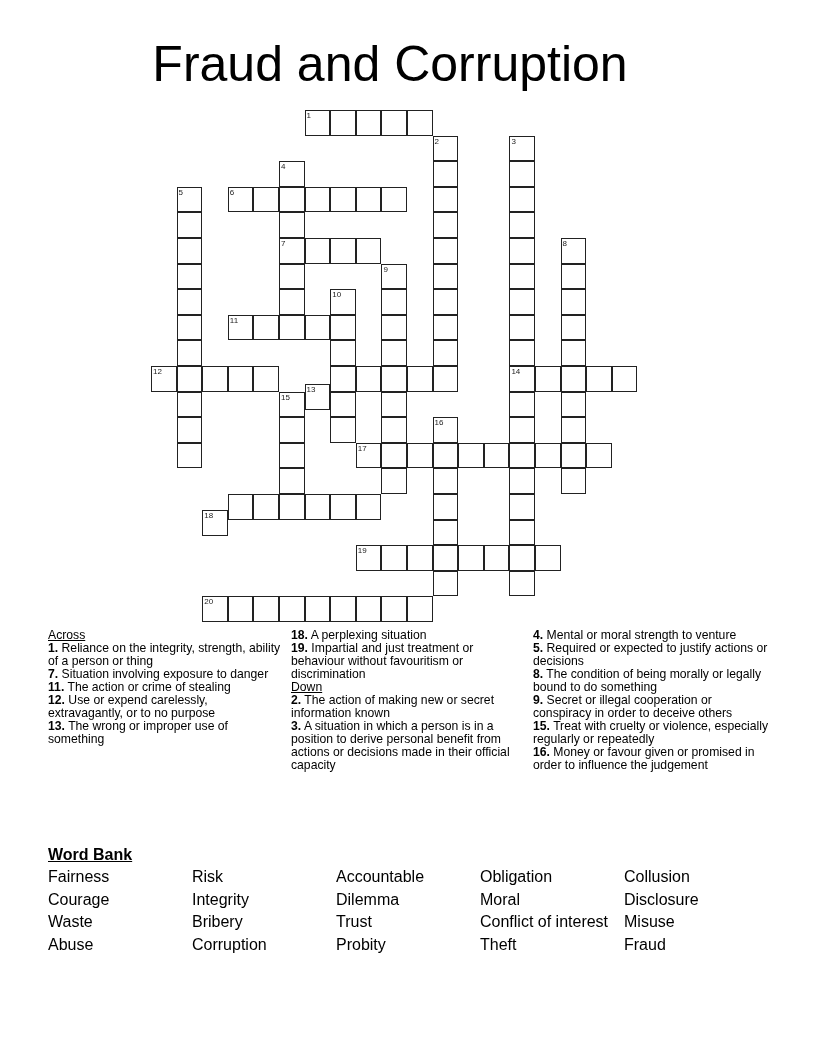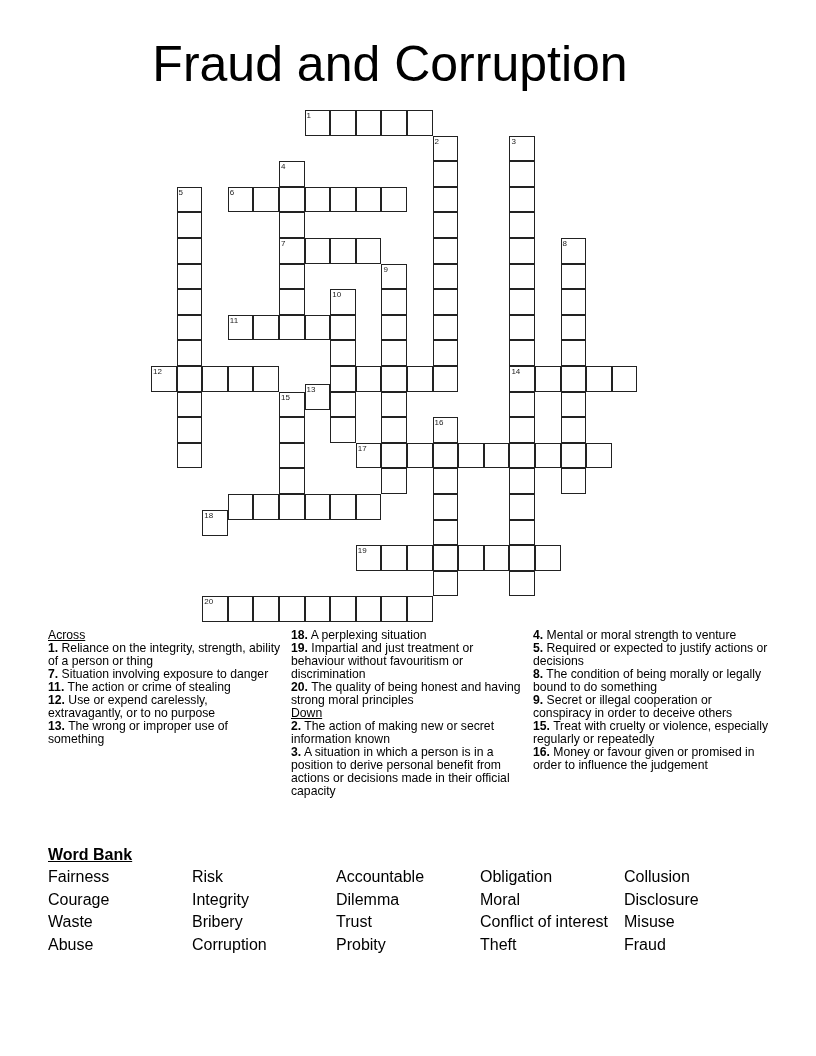--- a/index.html
+++ b/index.html
@@ -208,21 +208,20 @@
   <div class="clue"><b>1.</b> <span>Reliance on the integrity, strength, ability of a person or thing</span></div>
   <div class="clue"><b>7.</b> <span>Situation involving exposure to danger</span></div>
   <div class="clue"><b>11.</b> <span>The action or crime of stealing</span></div>
   <div class="clue"><b>12.</b> <span>Use or expend carelessly, extravagantly, or to no purpose</span></div>
   <div class="clue"><b>13.</b> <span>The wrong or improper use of something</span></div>
 </div>
 
 <div class="clues col2">
   <div class="clue"><b>18.</b> <span>A perplexing situation</span></div>
   <div class="clue"><b>19.</b> <span>Impartial and just treatment or behaviour without favouritism or discrimination</span></div>
-  <div class="clue"><b>20.</b> <span>The quality of being honest and having strong moral principles</span></div>
   <div class="hd">Down</div>
   <div class="clue"><b>2.</b> <span>The action of making new or secret information known</span></div>
   <div class="clue"><b>3.</b> <span>A situation in which a person is in a position to derive personal benefit from actions or decisions made in their official capacity</span></div>
 </div>
 
 <div class="clues col3">
   <div class="clue"><b>4.</b> <span>Mental or moral strength to venture</span></div>
   <div class="clue"><b>5.</b> <span>Required or expected to justify actions or decisions</span></div>
   <div class="clue"><b>8.</b> <span>The condition of being morally or legally bound to do something</span></div>
   <div class="clue"><b>9.</b> <span>Secret or illegal cooperation or conspiracy in order to deceive others</span></div>

